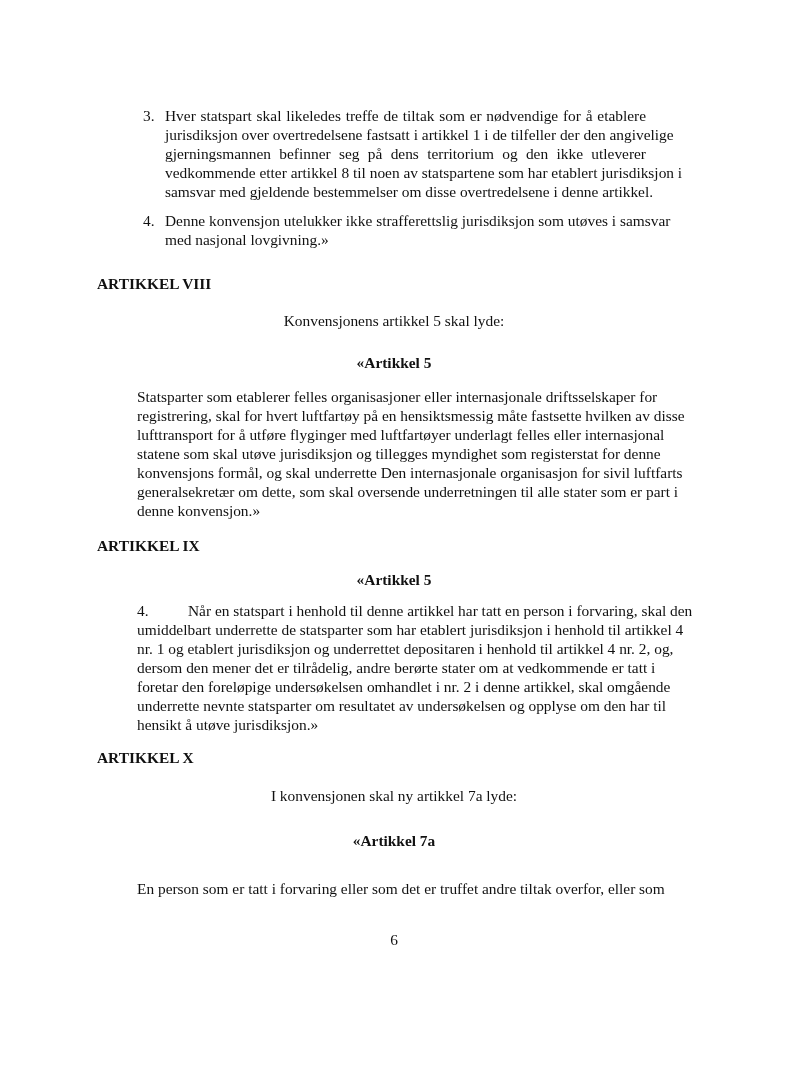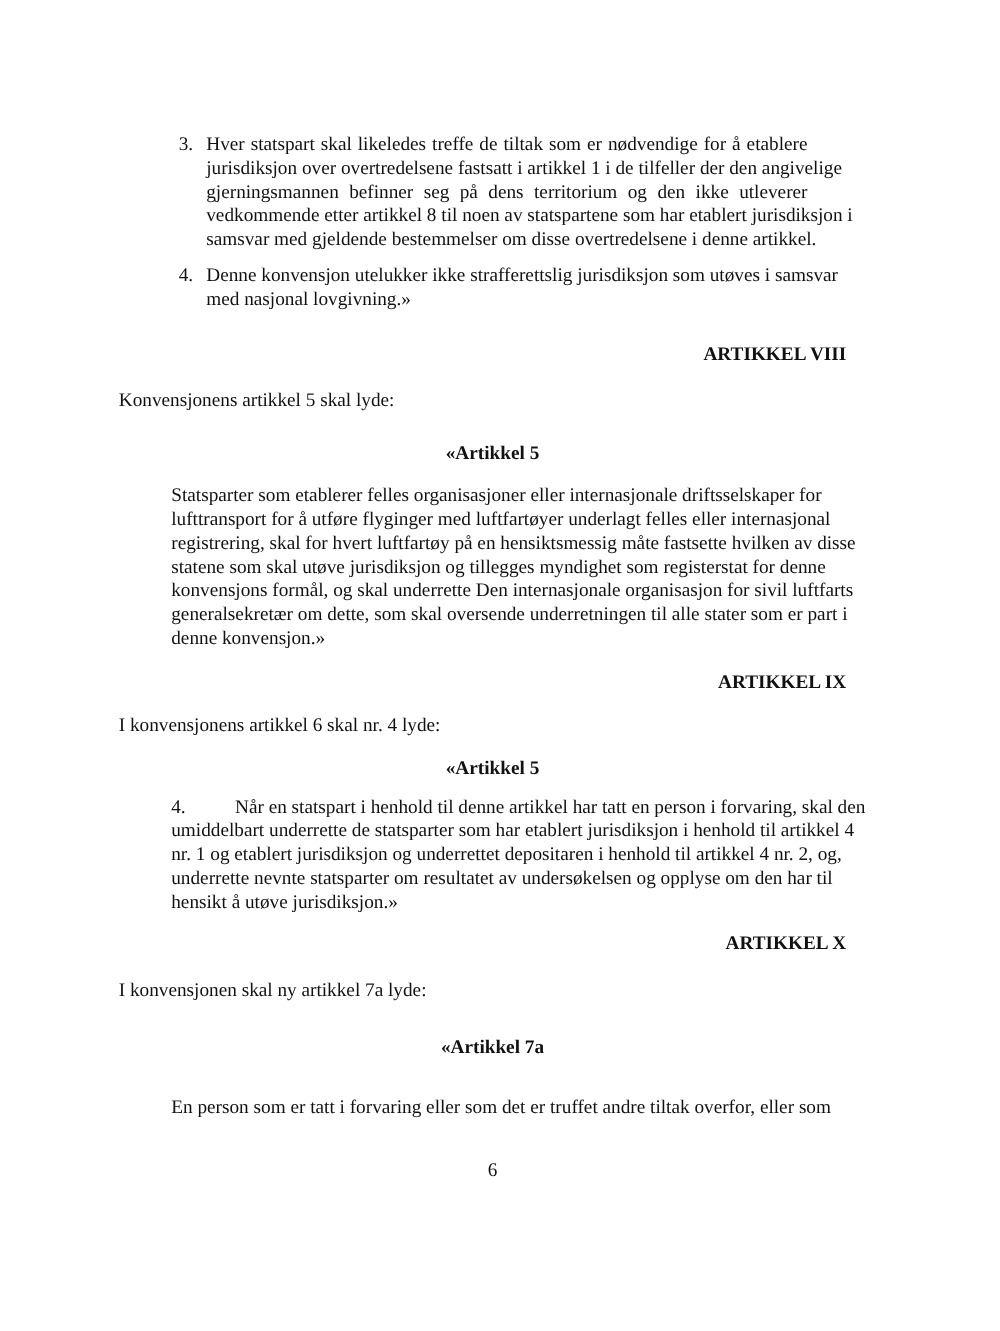--- a/index.html
+++ b/index.html
@@ -23,30 +23,30 @@
     white-space: nowrap;
   }
   .line.last { text-align-last: auto; }
   .list-item { margin-left: 48px; }
   .list-item .line { padding-left: 22px; }
   .list-item .line.first { padding-left: 0; }
   .num { display: inline-block; width: 22px; }
   .quote { margin-left: 42px; }
   .qnum { display: inline-block; width: 51px; }
   .heading {
-    text-align: right;
+    text-align: left;
     font-weight: bold;
-    margin: 16px;
+    margin: 2px;
   }
   .subheading {
     text-align: center;
     font-weight: bold;
     margin: 12px;
   }
-  .intro { margin: 0; text-align: left; }
+  .intro { margin: 0; text-align: center; }
   .pagenum { text-align: center; margin: 32px 0 0 0; }
 
   .mt-p4 { margin-top: 10px; }
   .mt-hviii { margin-top: 25px; }
   .mt-intro5 { margin-top: 18px; }
   .mt-sub5 { margin-top: 23px; }
   .mt-art5 { margin-top: 15px; }
   .mt-hix { margin-top: 16px; }
   .mt-intro6 { margin-top: 14px; }
   .mt-sub6 { margin-top: 15px; }
@@ -75,38 +75,39 @@
   </div>
 
   <div class="heading mt-hviii">ARTIKKEL VIII</div>
 
   <div class="intro mt-intro5">Konvensjonens artikkel 5 skal lyde:</div>
 
   <div class="subheading mt-sub5">«Artikkel 5</div>
 
   <div class="para quote mt-art5">
     <div class="line">Statsparter som etablerer felles organisasjoner eller internasjonale driftsselskaper for</div>
+    <div class="line">registrering, skal for hvert luftfartøy på en hensiktsmessig måte fastsette hvilken av disse</div>
     <div class="line">lufttransport for å utføre flyginger med luftfartøyer underlagt felles eller internasjonal</div>
-    <div class="line">registrering, skal for hvert luftfartøy på en hensiktsmessig måte fastsette hvilken av disse</div>
     <div class="line">statene som skal utøve jurisdiksjon og tillegges myndighet som registerstat for denne</div>
     <div class="line">konvensjons formål, og skal underrette Den internasjonale organisasjon for sivil luftfarts</div>
     <div class="line">generalsekretær om dette, som skal oversende underretningen til alle stater som er part i</div>
     <div class="line last">denne konvensjon.»</div>
   </div>
 
   <div class="heading mt-hix">ARTIKKEL IX</div>
 
-  <div class="intro mt-intro6">I konvensjonens artikkel 6 skal nr. 4 lyde:</div>
 
   <div class="subheading mt-sub6">«Artikkel 5</div>
 
   <div class="para quote mt-art6">
     <div class="line first"><span class="qnum">4.</span><span>Når en statspart i henhold til denne artikkel har tatt en person i forvaring, skal den</span></div>
     <div class="line">umiddelbart underrette de statsparter som har etablert jurisdiksjon i henhold til artikkel 4</div>
     <div class="line">nr. 1 og etablert jurisdiksjon og underrettet depositaren i henhold til artikkel 4 nr. 2, og,</div>
+    <div class="line">dersom den mener det er tilrådelig, andre berørte stater om at vedkommende er tatt i</div>
+    <div class="line">foretar den foreløpige undersøkelsen omhandlet i nr. 2 i denne artikkel, skal omgående</div>
     <div class="line">underrette nevnte statsparter om resultatet av undersøkelsen og opplyse om den har til</div>
     <div class="line last">hensikt å utøve jurisdiksjon.»</div>
   </div>
 
   <div class="heading mt-hx">ARTIKKEL X</div>
 
   <div class="intro mt-intro7a">I konvensjonen skal ny artikkel 7a lyde:</div>
 
   <div class="subheading mt-sub7a">«Artikkel 7a</div>
 

